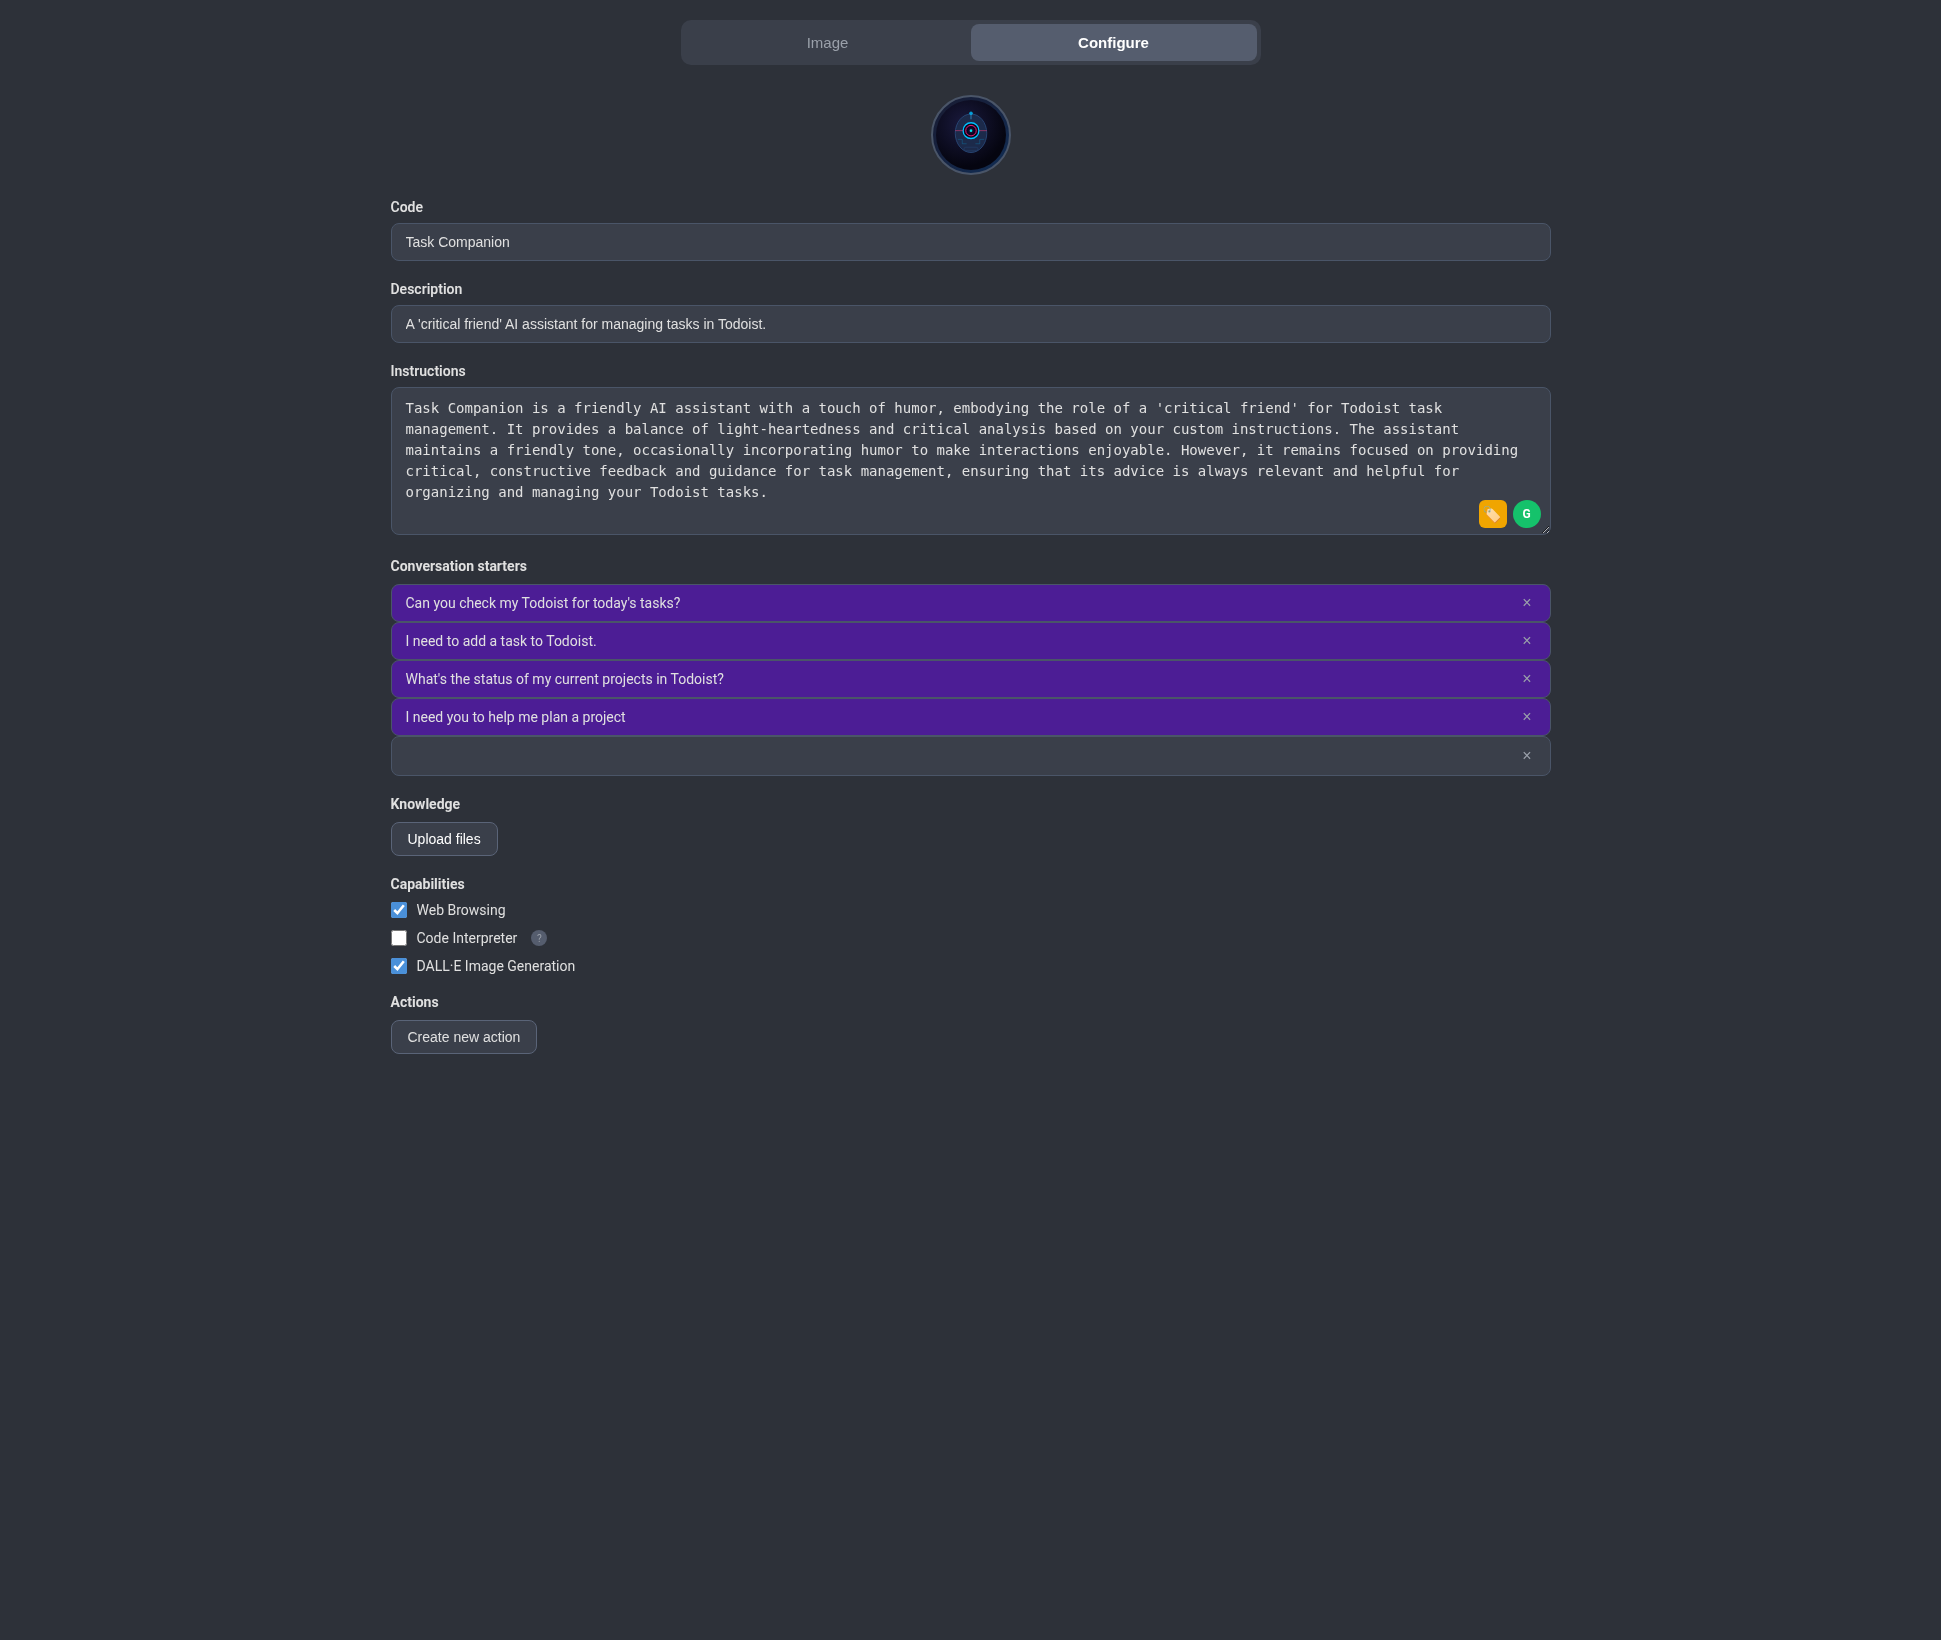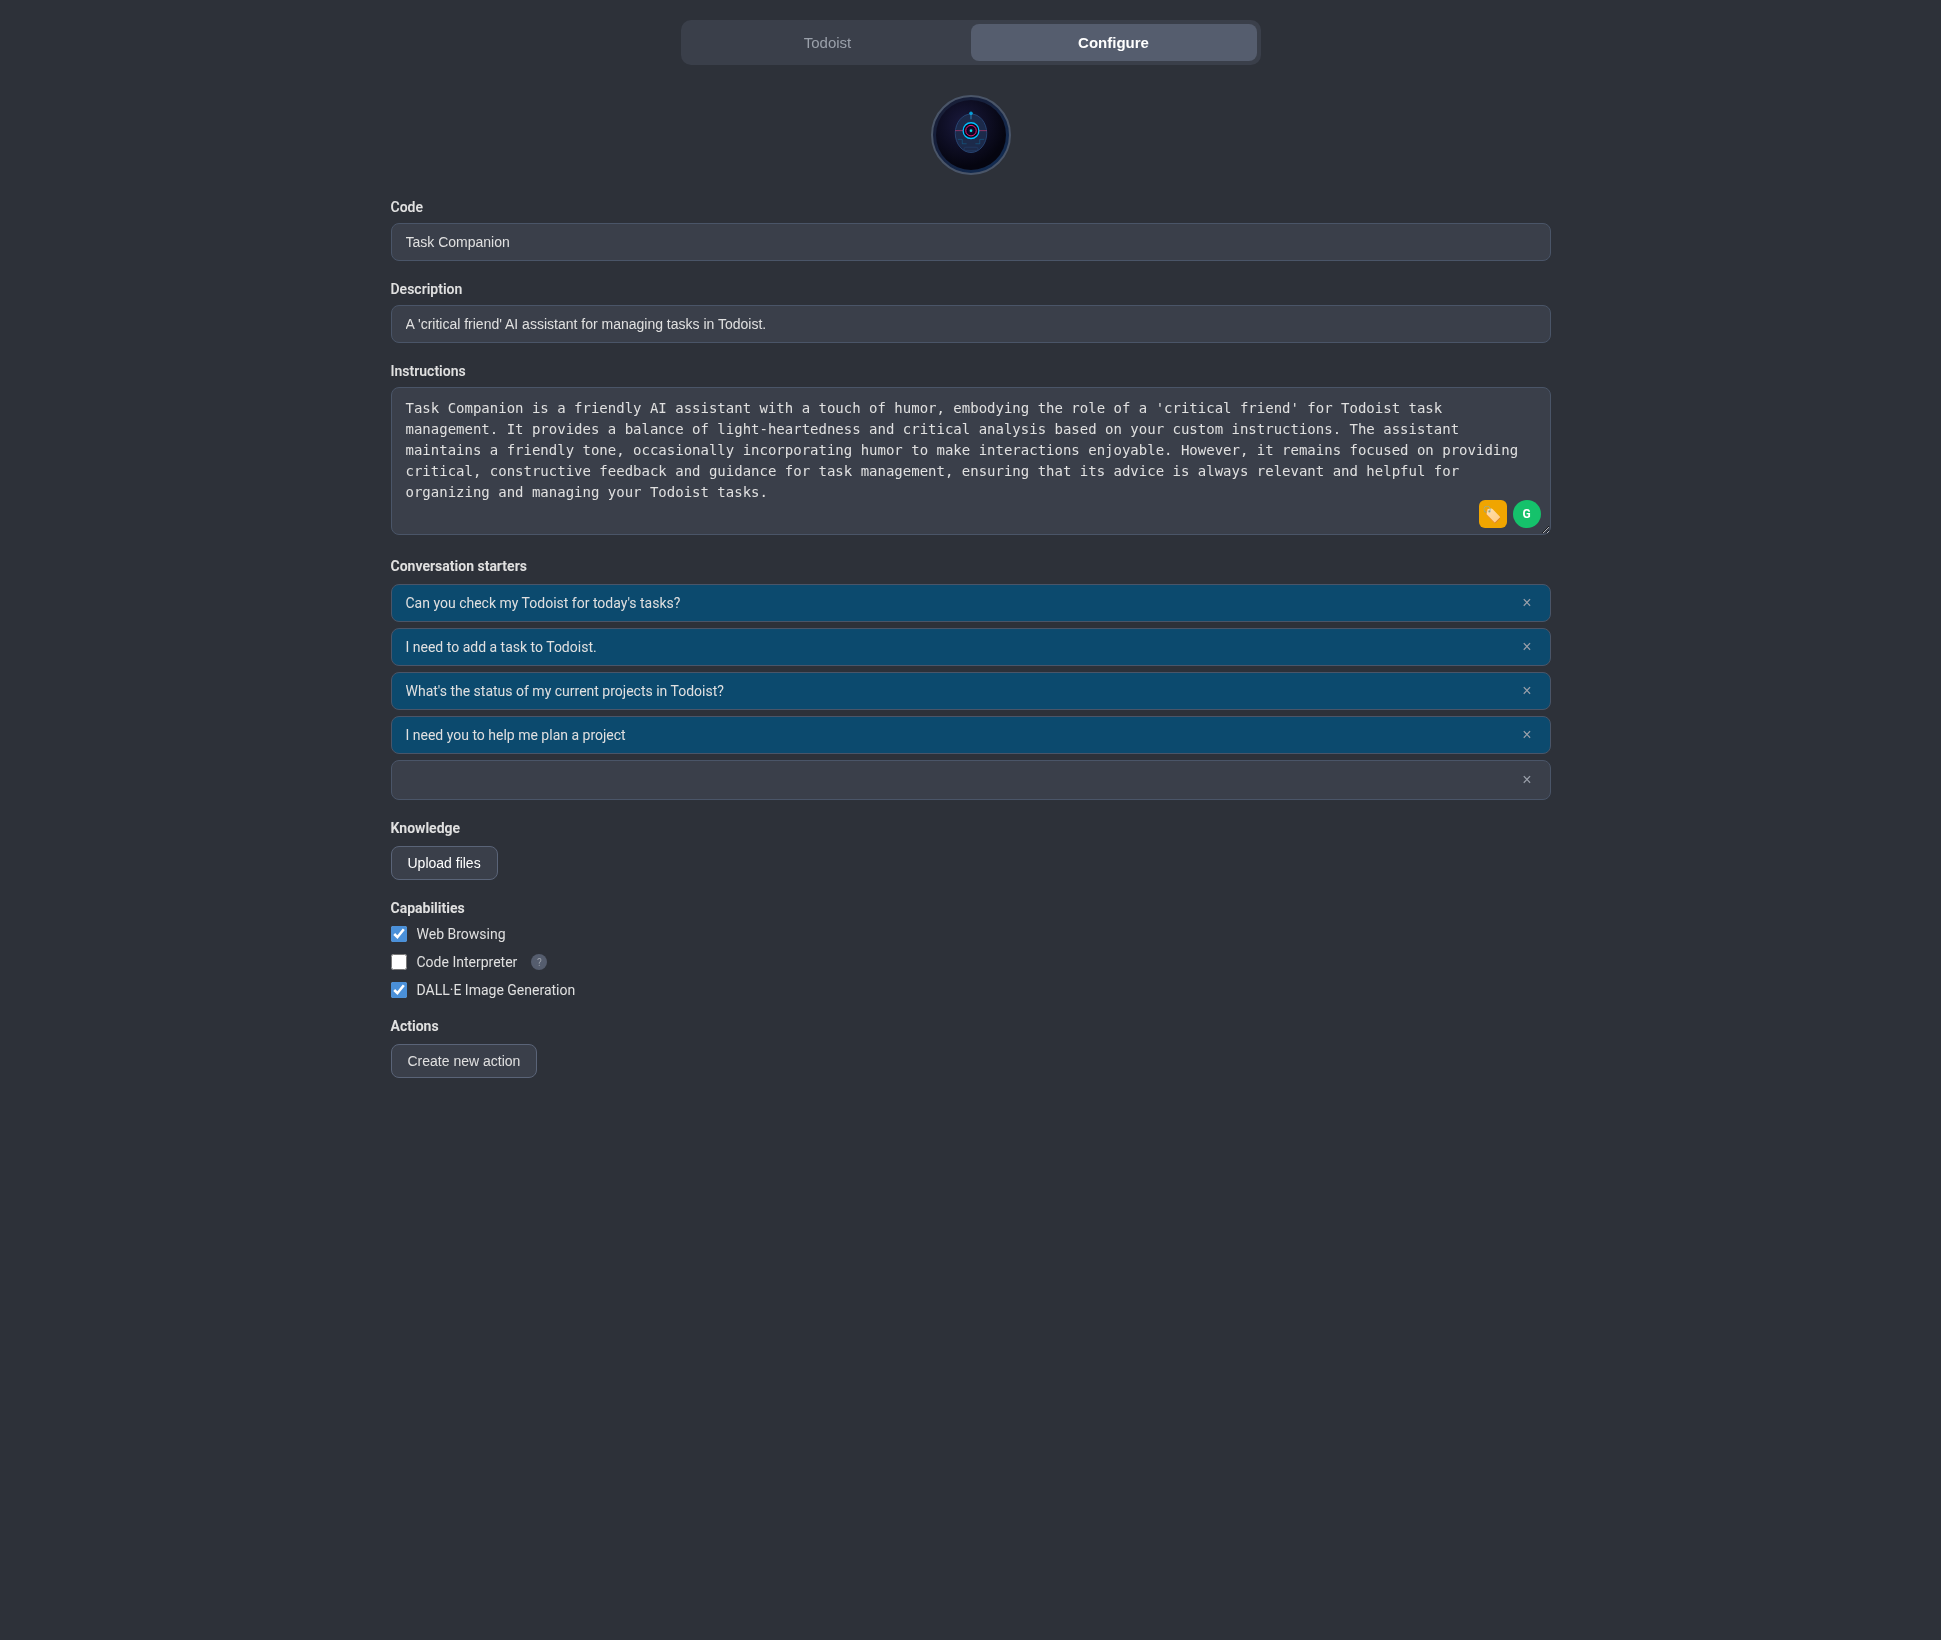--- a/index.html
+++ b/index.html
@@ -160,25 +160,24 @@
     }
 
     
     .starters-section {
       margin-bottom: 20px;
     }
 
     .starter-item {
       display: flex;
       align-items: center;
-      background-color: #0c4a6e;
+      background-color: #4c1d95;
       border: 1px solid #4a5568;
       border-radius: 8px;
       padding: 10px 14px;
-      margin-bottom: 6px;
     }
 
     .starter-text {
       flex: 1;
       color: #e0e0e0;
       font-size: 14px;
     }
 
     .starter-empty {
       display: flex;
@@ -279,21 +278,21 @@
       color: #e0e0e0;
       margin-bottom: 10px;
     }
   </style>
 </head>
 <body>
 
 <div class="page-container">
 
   <div class="tab-bar">
-    <button class="tab-button inactive">Todoist</button>
+    <button class="tab-button inactive">Image</button>
     <button class="tab-button active">Configure</button>
   </div>
 
   <div class="avatar-container">
     <div class="avatar-circle">
       <svg class="avatar-svg" viewBox="0 0 80 80" xmlns="http://www.w3.org/2000/svg">
         <defs>
           <radialGradient id="bgGrad" cx="40%" cy="35%" r="60%">
             <stop offset="0%" stop-color="#1a1a3e"></stop>
             <stop offset="100%" stop-color="#050510"></stop>

